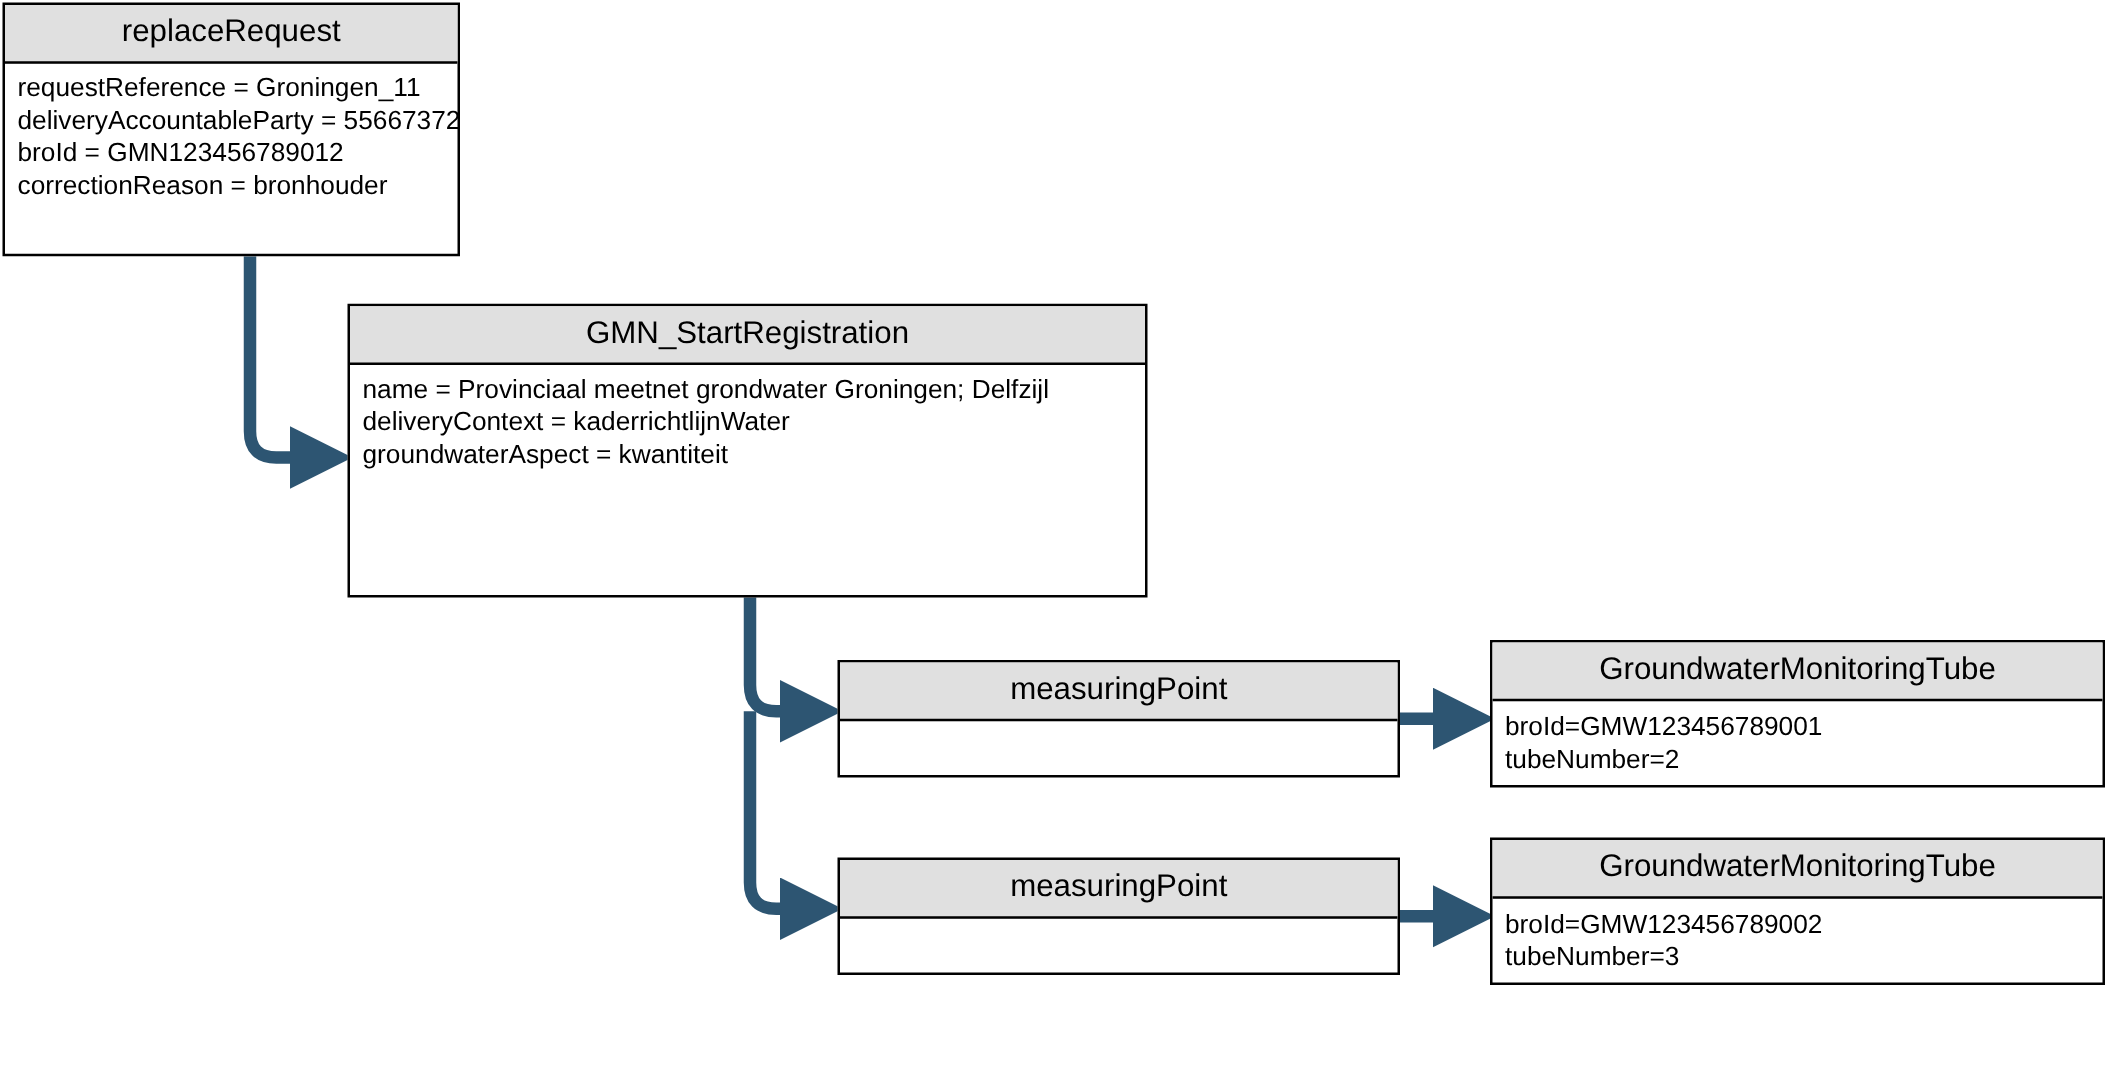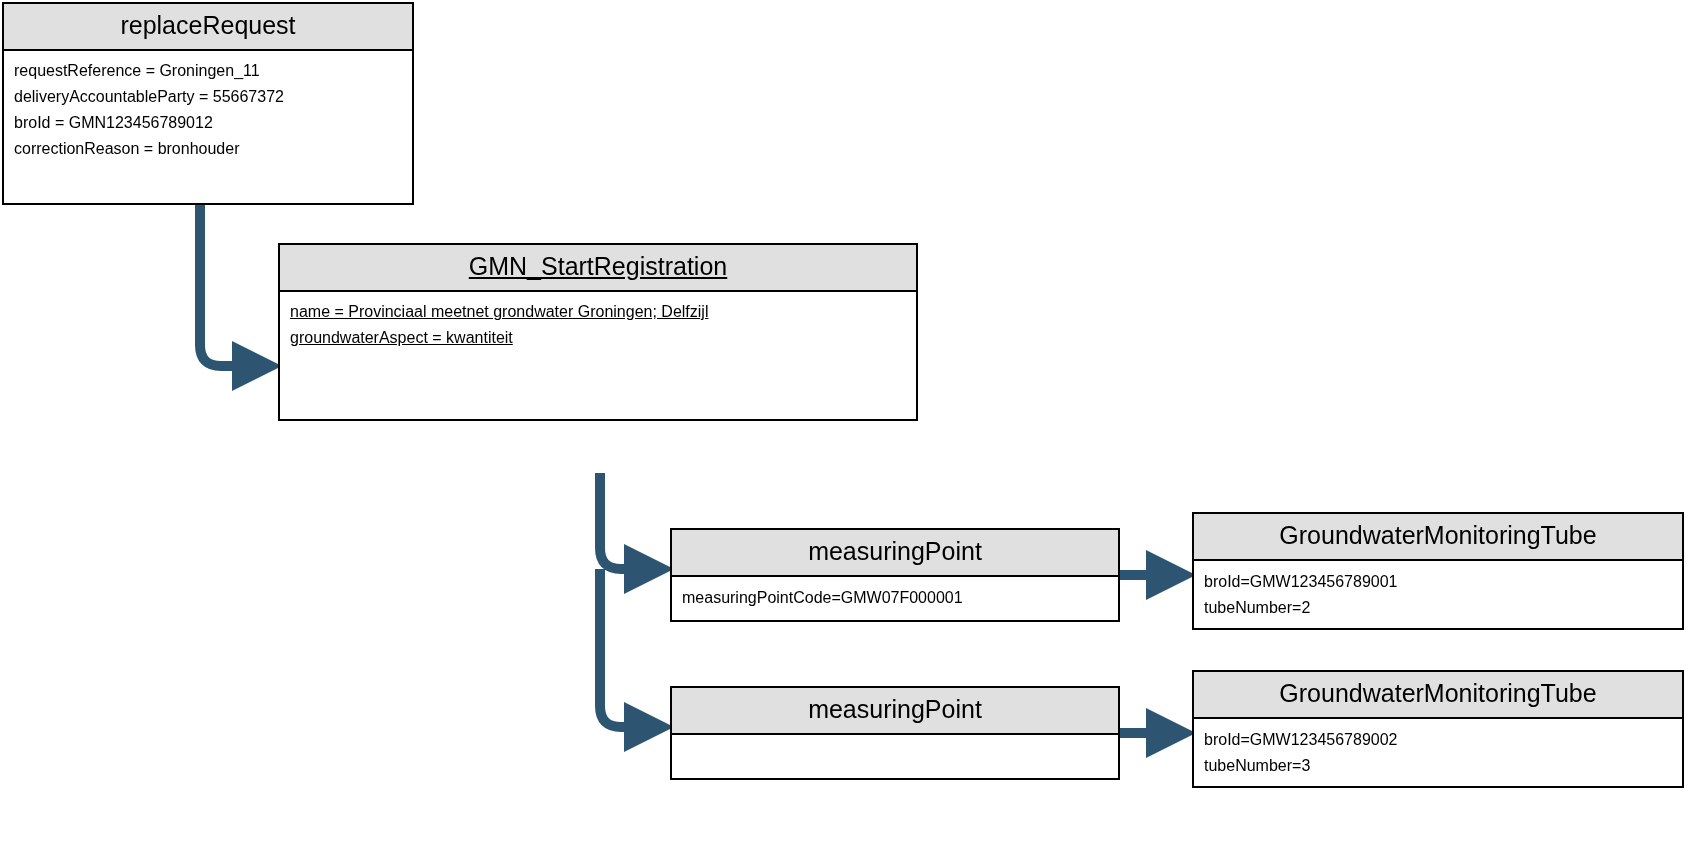--- a/index.html
+++ b/index.html
@@ -32,21 +32,21 @@
     line-height: 1.0;
     padding: 9px 6px 11px 6px;
     box-sizing: border-box;
     white-space: nowrap;
   }
   .node-body {
     padding: 7px 10px 9px 10px;
     box-sizing: border-box;
   }
   .attr {
-    font-size: 16px;
+    font-size: 21px;
     line-height: 26px;
     white-space: nowrap;
   }
   .node-body.compact {
     padding: 8px 10px 10px 10px;
   }
   svg.edges {
     position: absolute;
     left: 0;
     top: 0;
@@ -72,43 +72,41 @@
 
     <path d="M 600,473 L 600,548 Q 600,569 621,569 L 646,569" fill="none" stroke="#2d5572" stroke-width="10" marker-end="url(#arrowhead)"></path>
 
     <path d="M 600,569 L 600,706 Q 600,727 621,727 L 646,727" fill="none" stroke="#2d5572" stroke-width="10" marker-end="url(#arrowhead)"></path>
 
     <path d="M 1120,575 L 1168,575" fill="none" stroke="#2d5572" stroke-width="10" marker-end="url(#arrowhead)"></path>
 
     <path d="M 1120,733 L 1168,733" fill="none" stroke="#2d5572" stroke-width="10" marker-end="url(#arrowhead)"></path>
   </svg>
 
-  <div class="node" style="left:2px; top:2px; width:412px; height:203px;">
+  <div class="node" style="left:2px; top:2px; width:366px; height:203px;">
     <div class="node-header">replaceRequest</div>
     <div class="node-body">
       <div class="attr">requestReference = Groningen_11</div>
       <div class="attr">deliveryAccountableParty = 55667372</div>
       <div class="attr">broId = GMN123456789012</div>
       <div class="attr">correctionReason = bronhouder</div>
     </div>
   </div>
 
-  <div class="node" style="left:278px; top:243px; width:640px; height:178px;text-decoration:underline;">
+  <div class="node" style="left:278px; top:243px; width:640px; height:235px;">
     <div class="node-header">GMN_StartRegistration</div>
     <div class="node-body">
       <div class="attr">name = Provinciaal meetnet grondwater Groningen; Delfzijl</div>
+      <div class="attr">deliveryContext = kaderrichtlijnWater</div>
       <div class="attr">groundwaterAspect = kwantiteit</div>
     </div>
   </div>
 
   <div class="node" style="left:670px; top:528px; width:450px; height:94px;">
     <div class="node-header">measuringPoint</div>
-    <div class="node-body compact">
-      <div class="attr">measuringPointCode=GMW07F000001</div>
-    </div>
   </div>
 
   <div class="node" style="left:670px; top:686px; width:450px; height:94px;">
     <div class="node-header">measuringPoint</div>
   </div>
 
   <div class="node" style="left:1192px; top:512px; width:492px; height:118px;">
     <div class="node-header">GroundwaterMonitoringTube</div>
     <div class="node-body compact">
       <div class="attr">broId=GMW123456789001</div>

